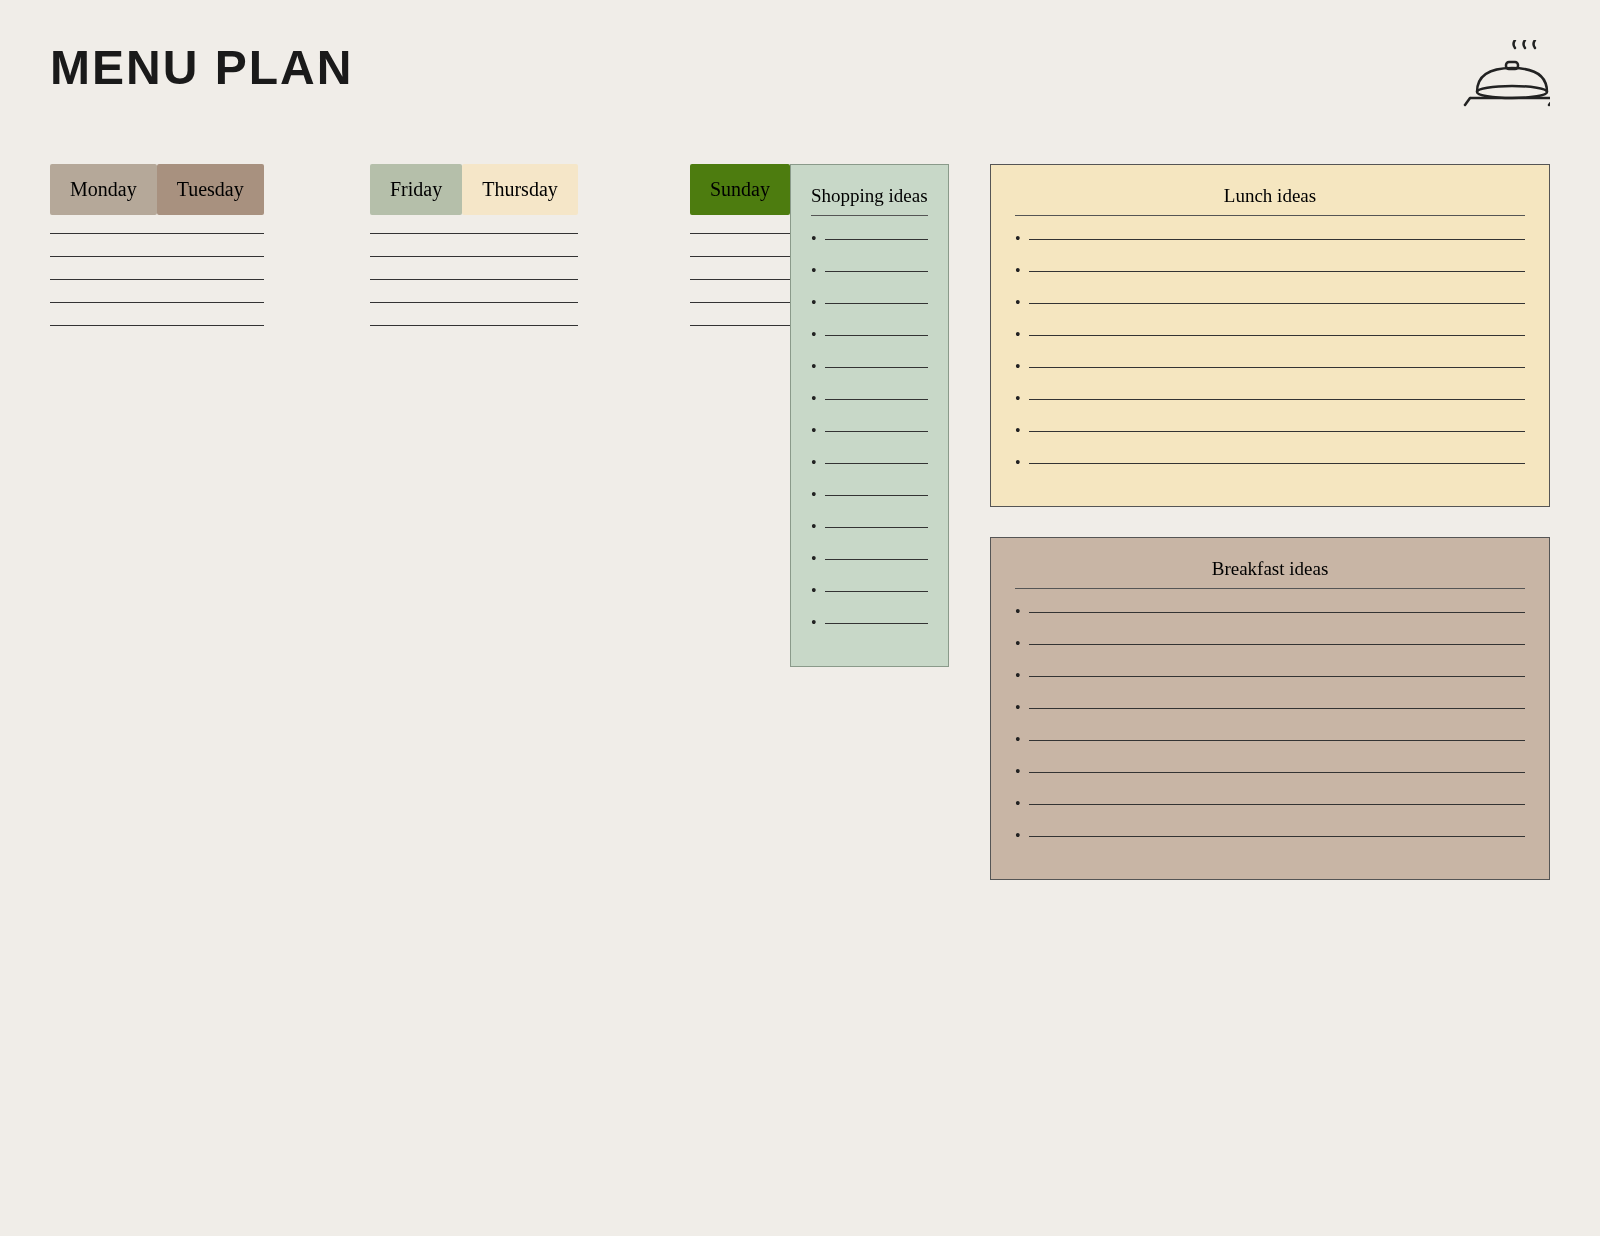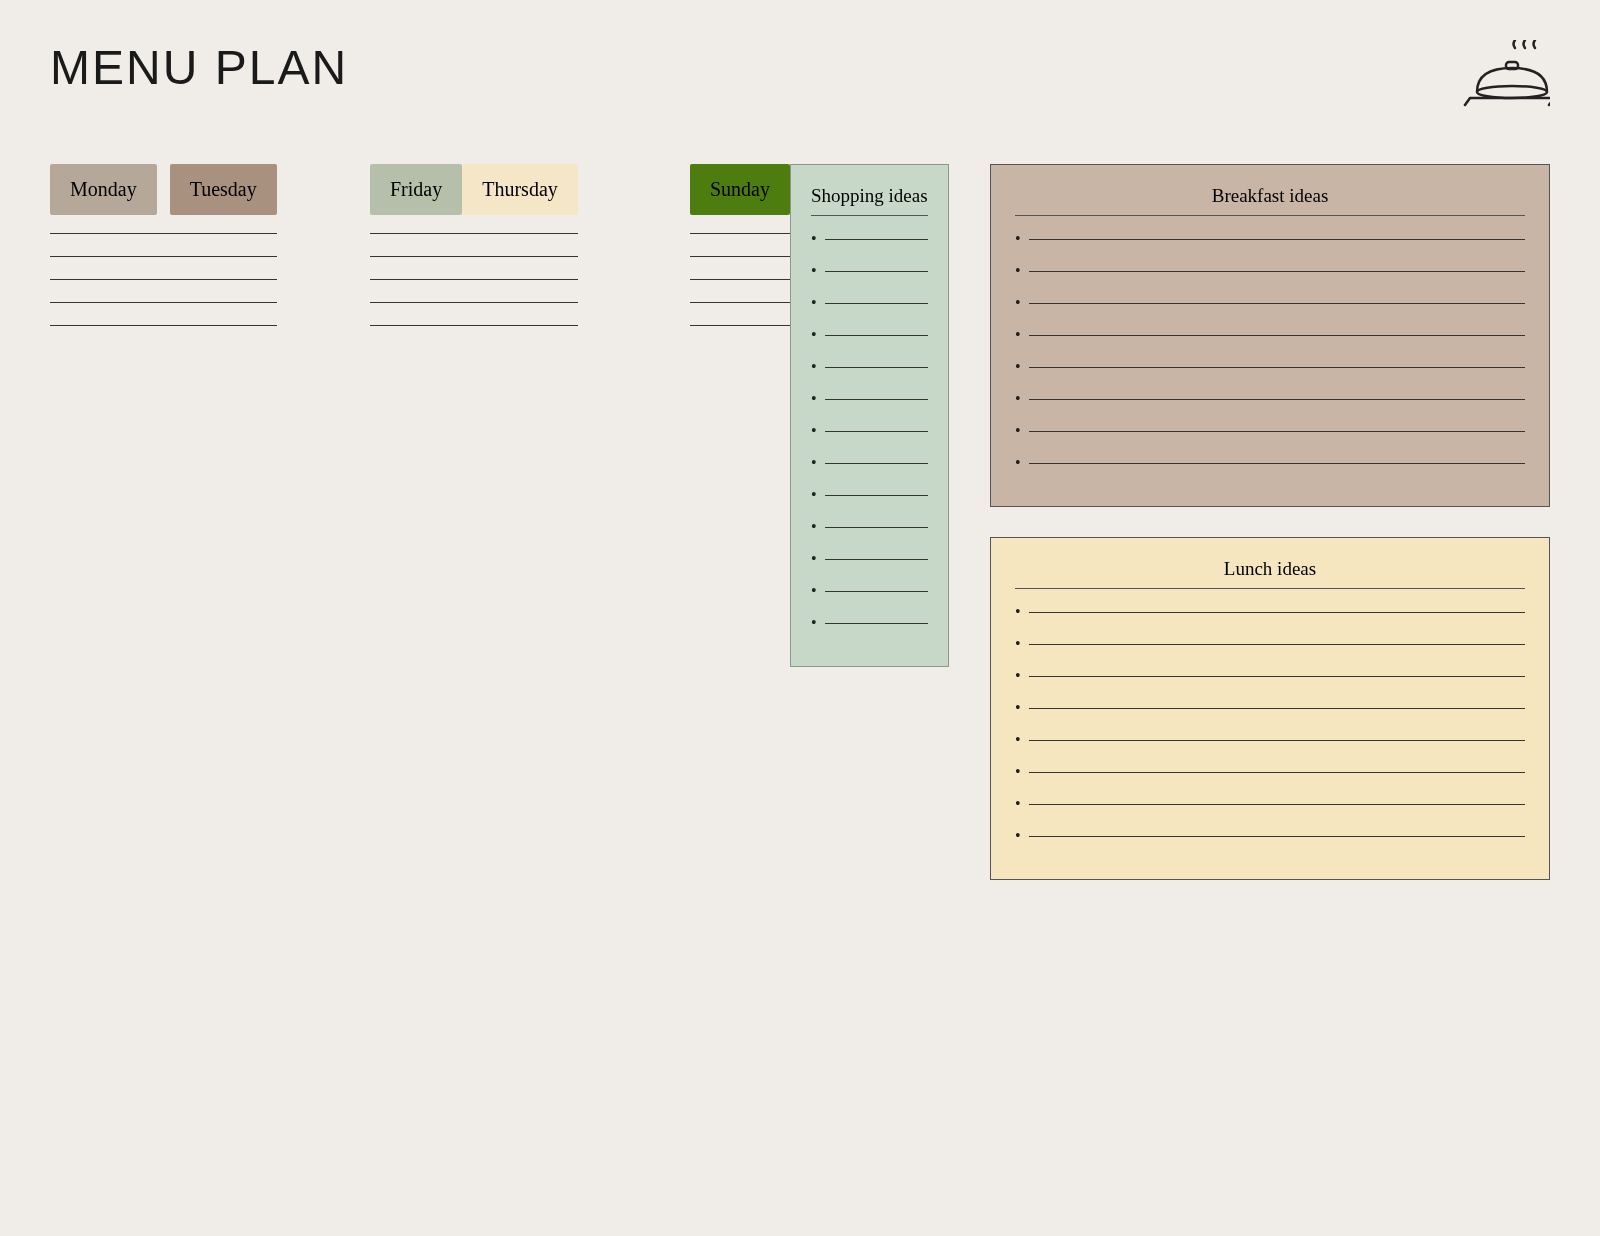--- a/index.html
+++ b/index.html
@@ -14,21 +14,21 @@
 
     .header {
       display: flex;
       justify-content: space-between;
       align-items: flex-start;
       margin-bottom: 40px;
     }
 
     .title {
       font-size: 48px;
-      font-weight: 400;
+      font-weight: 700;
       letter-spacing: 2px;
       color: #1a1a1a;
       font-family: 'Arial Black', sans-serif;
     }
 
     .logo-icon {
       width: 90px;
       height: 80px;
     }
 
@@ -52,21 +52,21 @@
       background-color: #333;
       width: 100%;
     }
 
     .day-section {
       margin-bottom: 32px;
     }
 
     
     .monday-label { background-color: #b5a899; }
-    .tuesday-label { background-color: #a8917f; margin-left: 13px; }
+    .tuesday-label { background-color: #a8917f; }
     .wednesday-label { background-color: #8ea898; }
     .thursday-label { background-color: #f5e6c8; }
     .friday-label { background-color: #b5bfaa; }
     .saturday-label { background-color: #f5e6c8; }
     .sunday-label { background-color: #4d7c0f; }
 
     
     .shopping-list-box {
       background-color: #c8d8c8;
       border: 1.5px solid #8a9a8a;
@@ -289,20 +289,50 @@
         <li>
             <div class="bullet-line"></div>
           </li>
       </ul>
     </div>
 
   </div>
 
   <div class="right-column">
 
+    <div class="ideas-box lunch-box">
+      <div class="ideas-title">Lunch ideas</div>
+      <ul class="bullet-list">
+        <li>
+            <div class="bullet-line"></div>
+          </li>
+        <li>
+            <div class="bullet-line"></div>
+          </li>
+        <li>
+            <div class="bullet-line"></div>
+          </li>
+        <li>
+            <div class="bullet-line"></div>
+          </li>
+        <li>
+            <div class="bullet-line"></div>
+          </li>
+        <li>
+            <div class="bullet-line"></div>
+          </li>
+        <li>
+            <div class="bullet-line"></div>
+          </li>
+        <li>
+            <div class="bullet-line"></div>
+          </li>
+      </ul>
+    </div>
+
     <div class="ideas-box breakfast-box">
       <div class="ideas-title">Breakfast ideas</div>
       <ul class="bullet-list">
         <li>
             <div class="bullet-line"></div>
           </li>
         <li>
             <div class="bullet-line"></div>
           </li>
         <li>
@@ -319,45 +349,15 @@
           </li>
         <li>
             <div class="bullet-line"></div>
           </li>
         <li>
             <div class="bullet-line"></div>
           </li>
       </ul>
     </div>
 
-    <div class="ideas-box lunch-box">
-      <div class="ideas-title">Lunch ideas</div>
-      <ul class="bullet-list">
-        <li>
-            <div class="bullet-line"></div>
-          </li>
-        <li>
-            <div class="bullet-line"></div>
-          </li>
-        <li>
-            <div class="bullet-line"></div>
-          </li>
-        <li>
-            <div class="bullet-line"></div>
-          </li>
-        <li>
-            <div class="bullet-line"></div>
-          </li>
-        <li>
-            <div class="bullet-line"></div>
-          </li>
-        <li>
-            <div class="bullet-line"></div>
-          </li>
-        <li>
-            <div class="bullet-line"></div>
-          </li>
-      </ul>
-    </div>
-
   </div>
 
 </div>
 
 </body></html>

